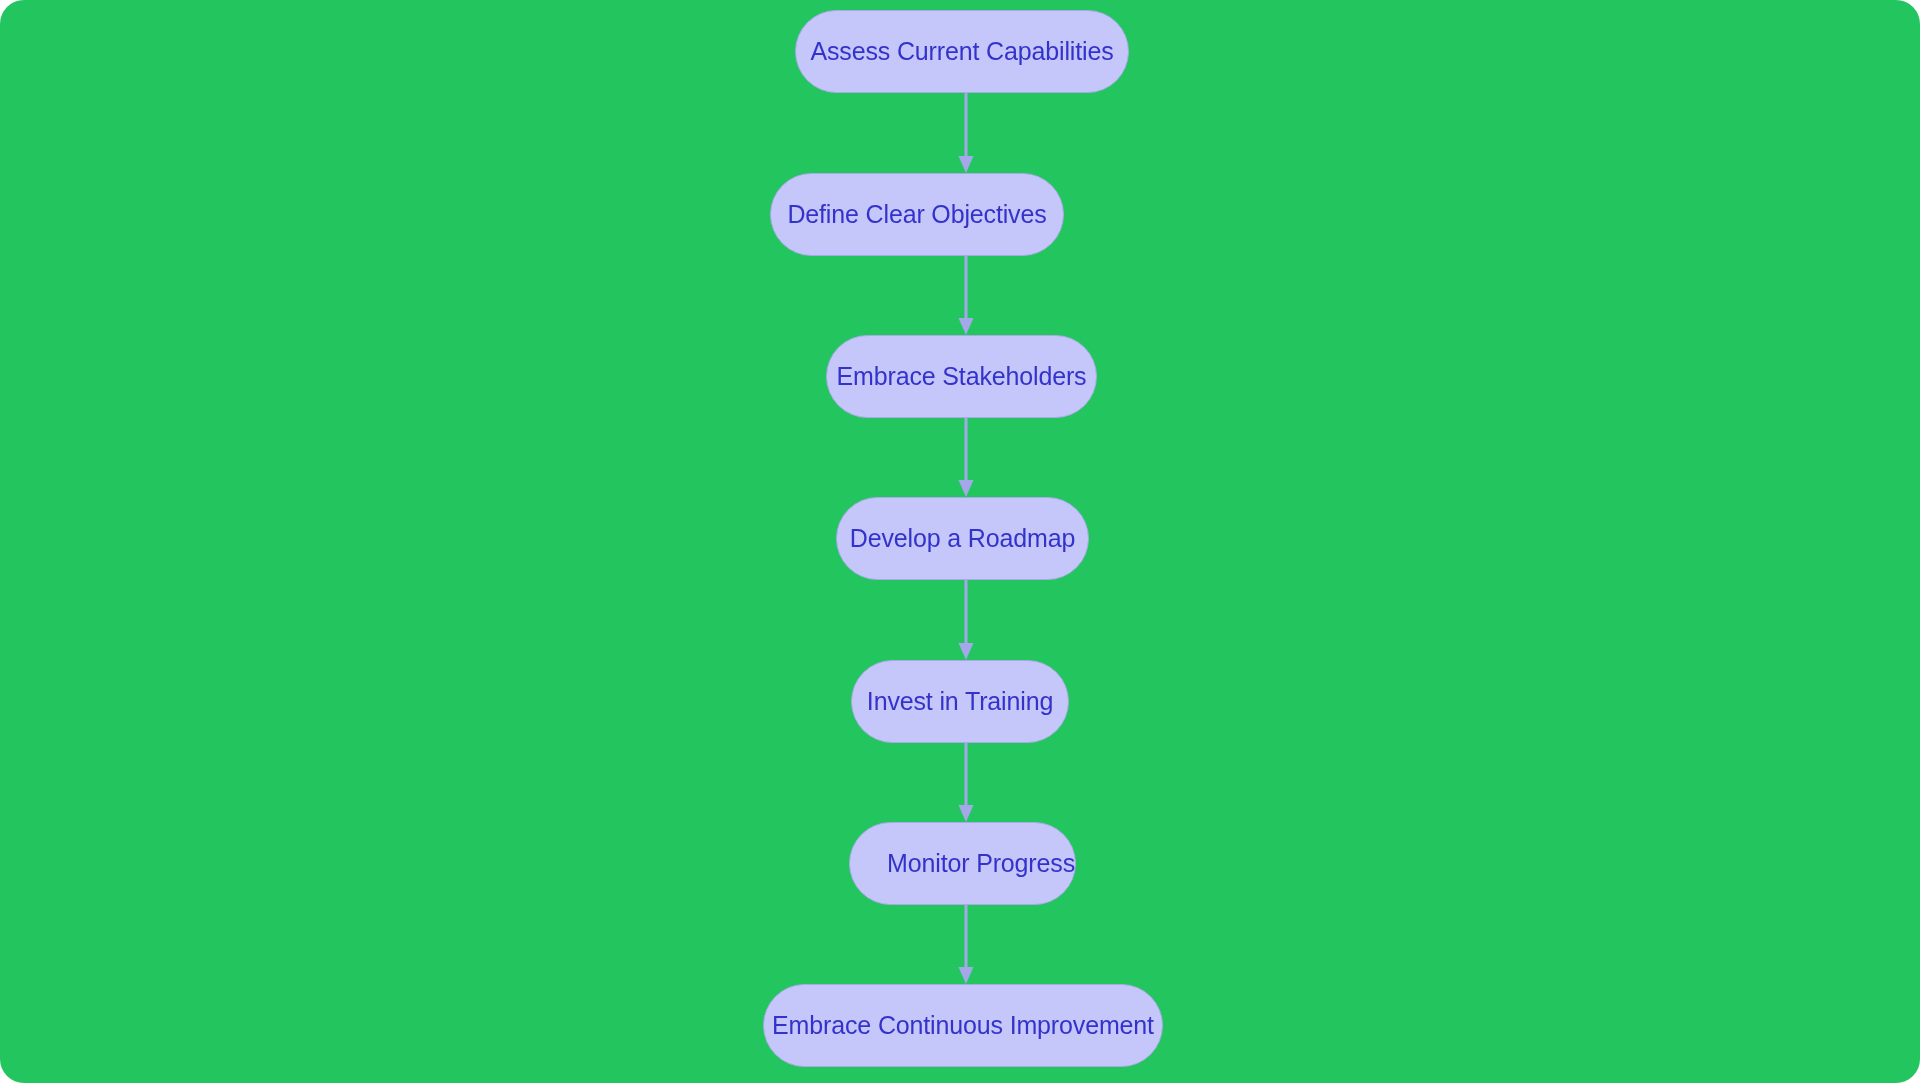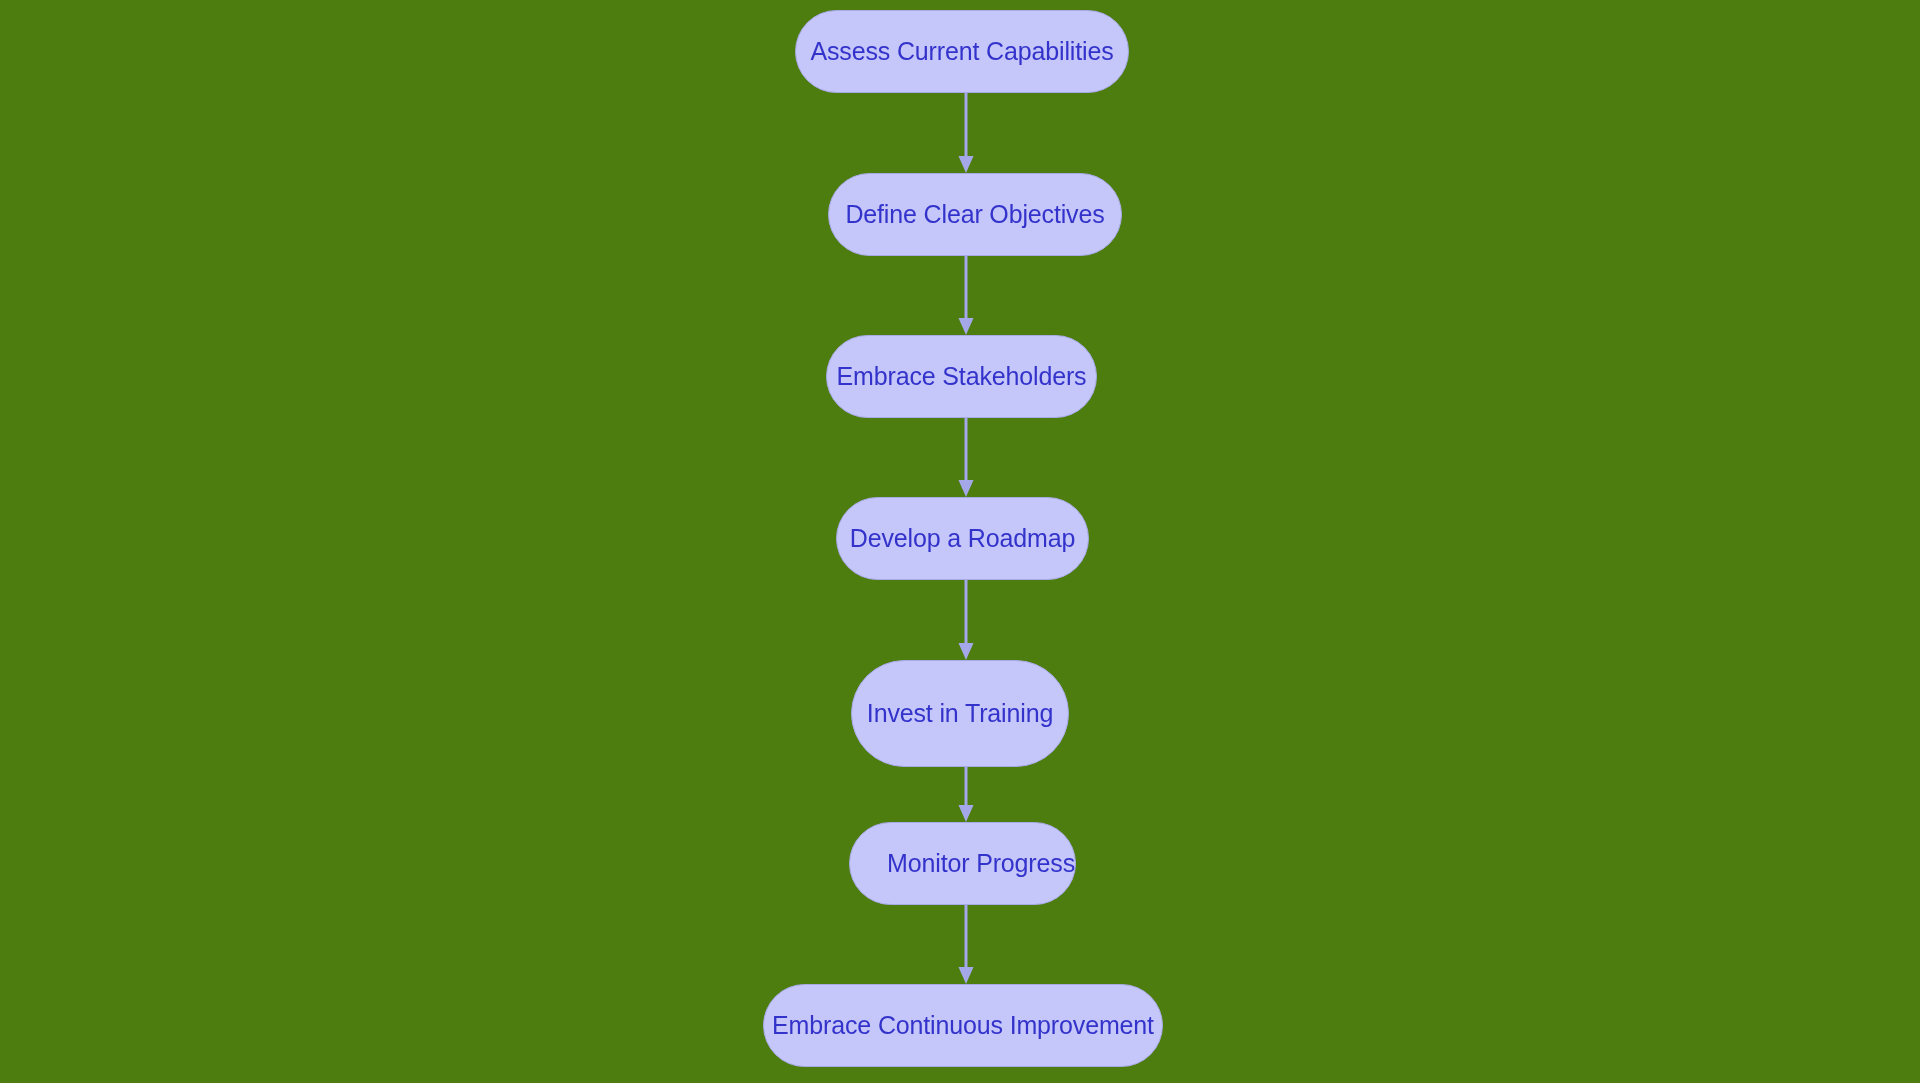--- a/index.html
+++ b/index.html
@@ -12,21 +12,22 @@
     height: 1083px;
     background: #ffffff;
     font-family: "Liberation Sans", sans-serif;
     overflow: hidden;
   }
 
   #flow-root {
     position: relative;
     width: 1920px;
     height: 1083px;
-    background: #4d7c0f;
+    background: #22c55e;
+    border-radius: 24px;
   }
 
   #flow-svg {
     position: absolute;
     left: 0;
     top: 0;
     width: 1920px;
     height: 1083px;
     display: block;
   }
@@ -85,30 +86,30 @@
           <line x1="966" y1="905" x2="966" y2="968" stroke="#a5a8e8" stroke-width="3"></line>
           <polygon points="958.5,967 973.5,967 966,984" fill="#a5a8e8"></polygon>
         </g>
       </g>
   </svg>
 
   <div id="nodes-layer">
       <div class="flow-node" style="left: 795px; top: 10px; width: 334px; height: 83px; background: rgb(197, 198, 249); border-color: rgb(168, 170, 232);">
         <span class="flow-node-label" style="color: rgb(51, 51, 204);">Assess Current Capabilities</span>
       </div>
-      <div class="flow-node" style="left: 828px; top: 173px; width: 294px; height: 83px; background: rgb(197, 198, 249); border-color: rgb(168, 170, 232);">
+      <div class="flow-node" style="left: 770px; top: 173px; width: 294px; height: 83px; background: rgb(197, 198, 249); border-color: rgb(168, 170, 232);">
         <span class="flow-node-label" style="color: rgb(51, 51, 204);">Define Clear Objectives</span>
       </div>
       <div class="flow-node" style="left: 826px; top: 335px; width: 271px; height: 83px; background: rgb(197, 198, 249); border-color: rgb(168, 170, 232);">
         <span class="flow-node-label" style="color: rgb(51, 51, 204);">Embrace Stakeholders</span>
       </div>
       <div class="flow-node" style="left: 836px; top: 497px; width: 253px; height: 83px; background: rgb(197, 198, 249); border-color: rgb(168, 170, 232);">
         <span class="flow-node-label" style="color: rgb(51, 51, 204); text-align: right;">Develop a Roadmap</span>
       </div>
-      <div class="flow-node" style="left: 851px; top: 660px; width: 218px; height: 107px; background: rgb(197, 198, 249); border-color: rgb(168, 170, 232);">
+      <div class="flow-node" style="left: 851px; top: 660px; width: 218px; height: 83px; background: rgb(197, 198, 249); border-color: rgb(168, 170, 232);">
         <span class="flow-node-label" style="color: rgb(51, 51, 204);">Invest in Training</span>
       </div>
       <div class="flow-node" style="left: 849px; top: 822px; width: 227px; height: 83px; background: rgb(197, 198, 249); border-color: rgb(168, 170, 232); justify-content: flex-end;">
         <span class="flow-node-label" style="color: rgb(51, 51, 204);">Monitor Progress</span>
       </div>
       <div class="flow-node" style="left: 763px; top: 984px; width: 400px; height: 83px; background: rgb(197, 198, 249); border-color: rgb(168, 170, 232);">
         <span class="flow-node-label" style="color: rgb(51, 51, 204);">Embrace Continuous Improvement</span>
       </div>
     </div>
 

